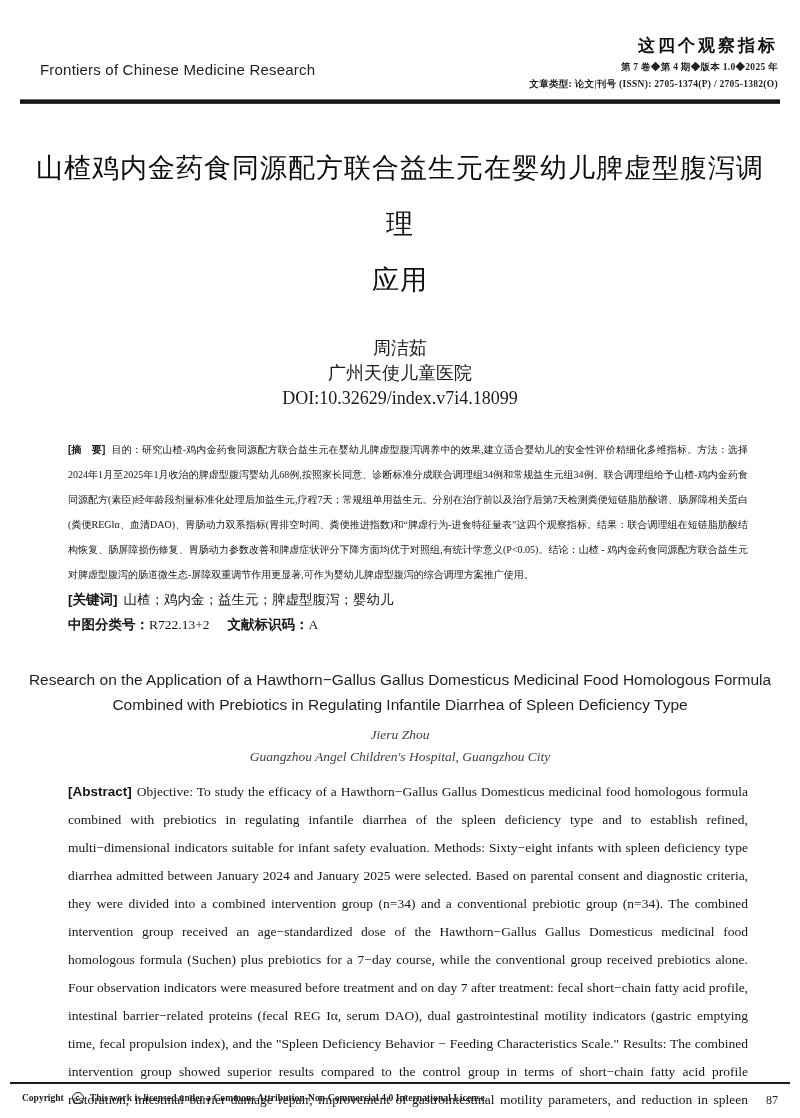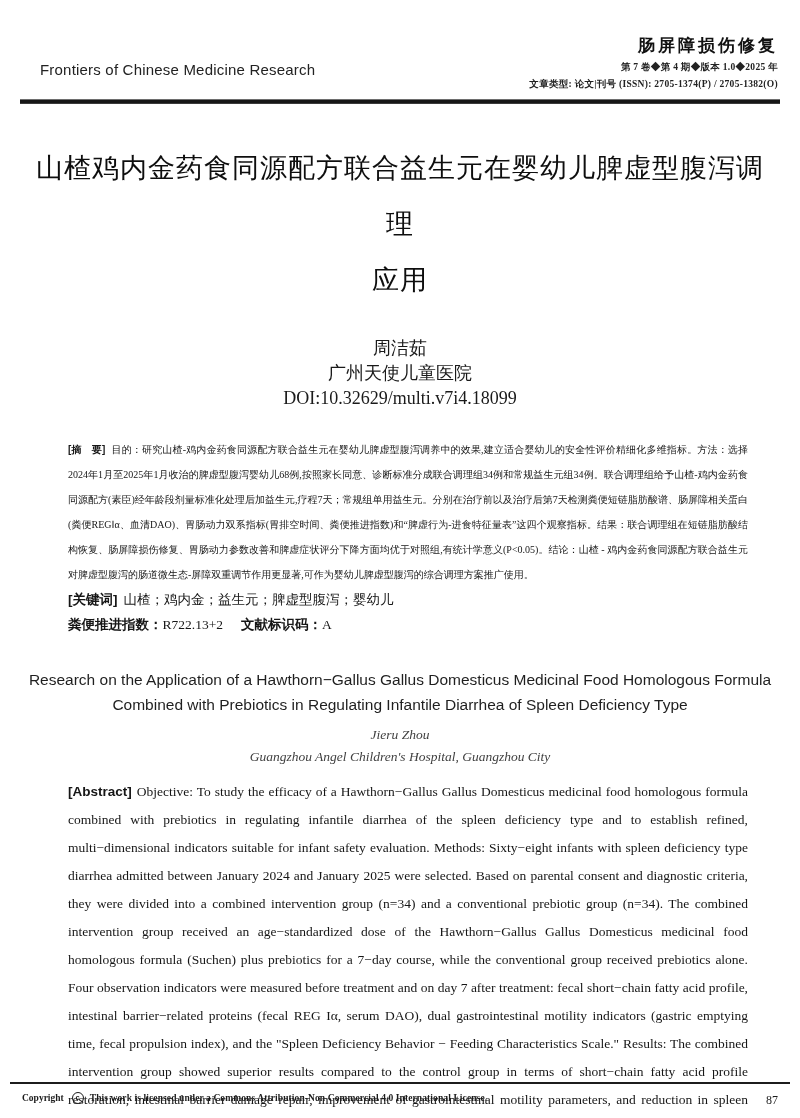--- a/index.html
+++ b/index.html
@@ -71,47 +71,47 @@
   .page-num { font-size:12px; margin-right:12px; margin-top:6px; }
 </style>
 </head>
 <body>
 
 <div class="page">
 
   <div class="header">
     <div class="journal-en">Frontiers of Chinese Medicine Research</div>
     <div class="header-right">
-      <div class="journal-zh">肠屏障损伤修复</div>
+      <div class="journal-zh">这四个观察指标</div>
       <div class="issue-line">第 7 卷◆第 4 期◆版本 1.0◆2025 年</div>
       <div class="type-line">文章类型: 论文|刊号 (ISSN): 2705-1374(P) / 2705-1382(O)</div>
     </div>
   </div>
   <div class="header-rule"></div>
 
   <h1 class="title-zh">
     <span class="t-line">山楂鸡内金药食同源配方联合益生元在婴幼儿脾虚型腹泻调理</span>
     <span class="t-line">应用</span>
   </h1>
 
   <div class="byline">
     <div>周洁茹</div>
     <div>广州天使儿童医院</div>
-    <div>DOI:10.32629/multi.v7i4.18099</div>
+    <div>DOI:10.32629/index.v7i4.18099</div>
   </div>
 
   <div class="block-zh">
     <p class="abstract-zh">
       <span class="hei">[摘　要]</span><span>目的：研究山楂-鸡内金药食同源配方联合益生元在婴幼儿脾虚型腹泻调养中的效果,建立适合婴幼儿的安全性评价精细化多维指标。方法：选择2024年1月至2025年1月收治的脾虚型腹泻婴幼儿68例,按照家长同意、诊断标准分成联合调理组34例和常规益生元组34例。联合调理组给予山楂-鸡内金药食同源配方(素臣)经年龄段剂量标准化处理后加益生元,疗程7天；常规组单用益生元。分别在治疗前以及治疗后第7天检测粪便短链脂肪酸谱、肠屏障相关蛋白(粪便REGⅠα、血清DAO)、胃肠动力双系指标(胃排空时间、粪便推进指数)和“脾虚行为-进食特征量表”这四个观察指标。结果：联合调理组在短链脂肪酸结构恢复、肠屏障损伤修复、胃肠动力参数改善和脾虚症状评分下降方面均优于对照组,有统计学意义(P&lt;0.05)。结论：山楂 - 鸡内金药食同源配方联合益生元对脾虚型腹泻的肠道微生态-屏障双重调节作用更显著,可作为婴幼儿脾虚型腹泻的综合调理方案推广使用。</span>
     </p>
     <p class="keywords-zh">
       <span class="hei">[关键词]</span><span>山楂；鸡内金；益生元；脾虚型腹泻；婴幼儿</span>
     </p>
     <p class="classification">
-      <span class="hei-inline">粪便推进指数：</span><span>R722.13+2</span><span class="hei-inline gap-left">文献标识码：</span><span>A</span>
+      <span class="hei-inline">中图分类号：</span><span>R722.13+2</span><span class="hei-inline gap-left">文献标识码：</span><span>A</span>
     </p>
   </div>
 
   <div class="title-en">Research on the Application of a Hawthorn−Gallus Gallus Domesticus Medicinal Food Homologous Formula Combined with Prebiotics in Regulating Infantile Diarrhea of Spleen Deficiency Type</div>
 
   <div class="author-en">
     <div>Jieru Zhou</div>
     <div>Guangzhou Angel Children's Hospital, Guangzhou City</div>
   </div>
 

